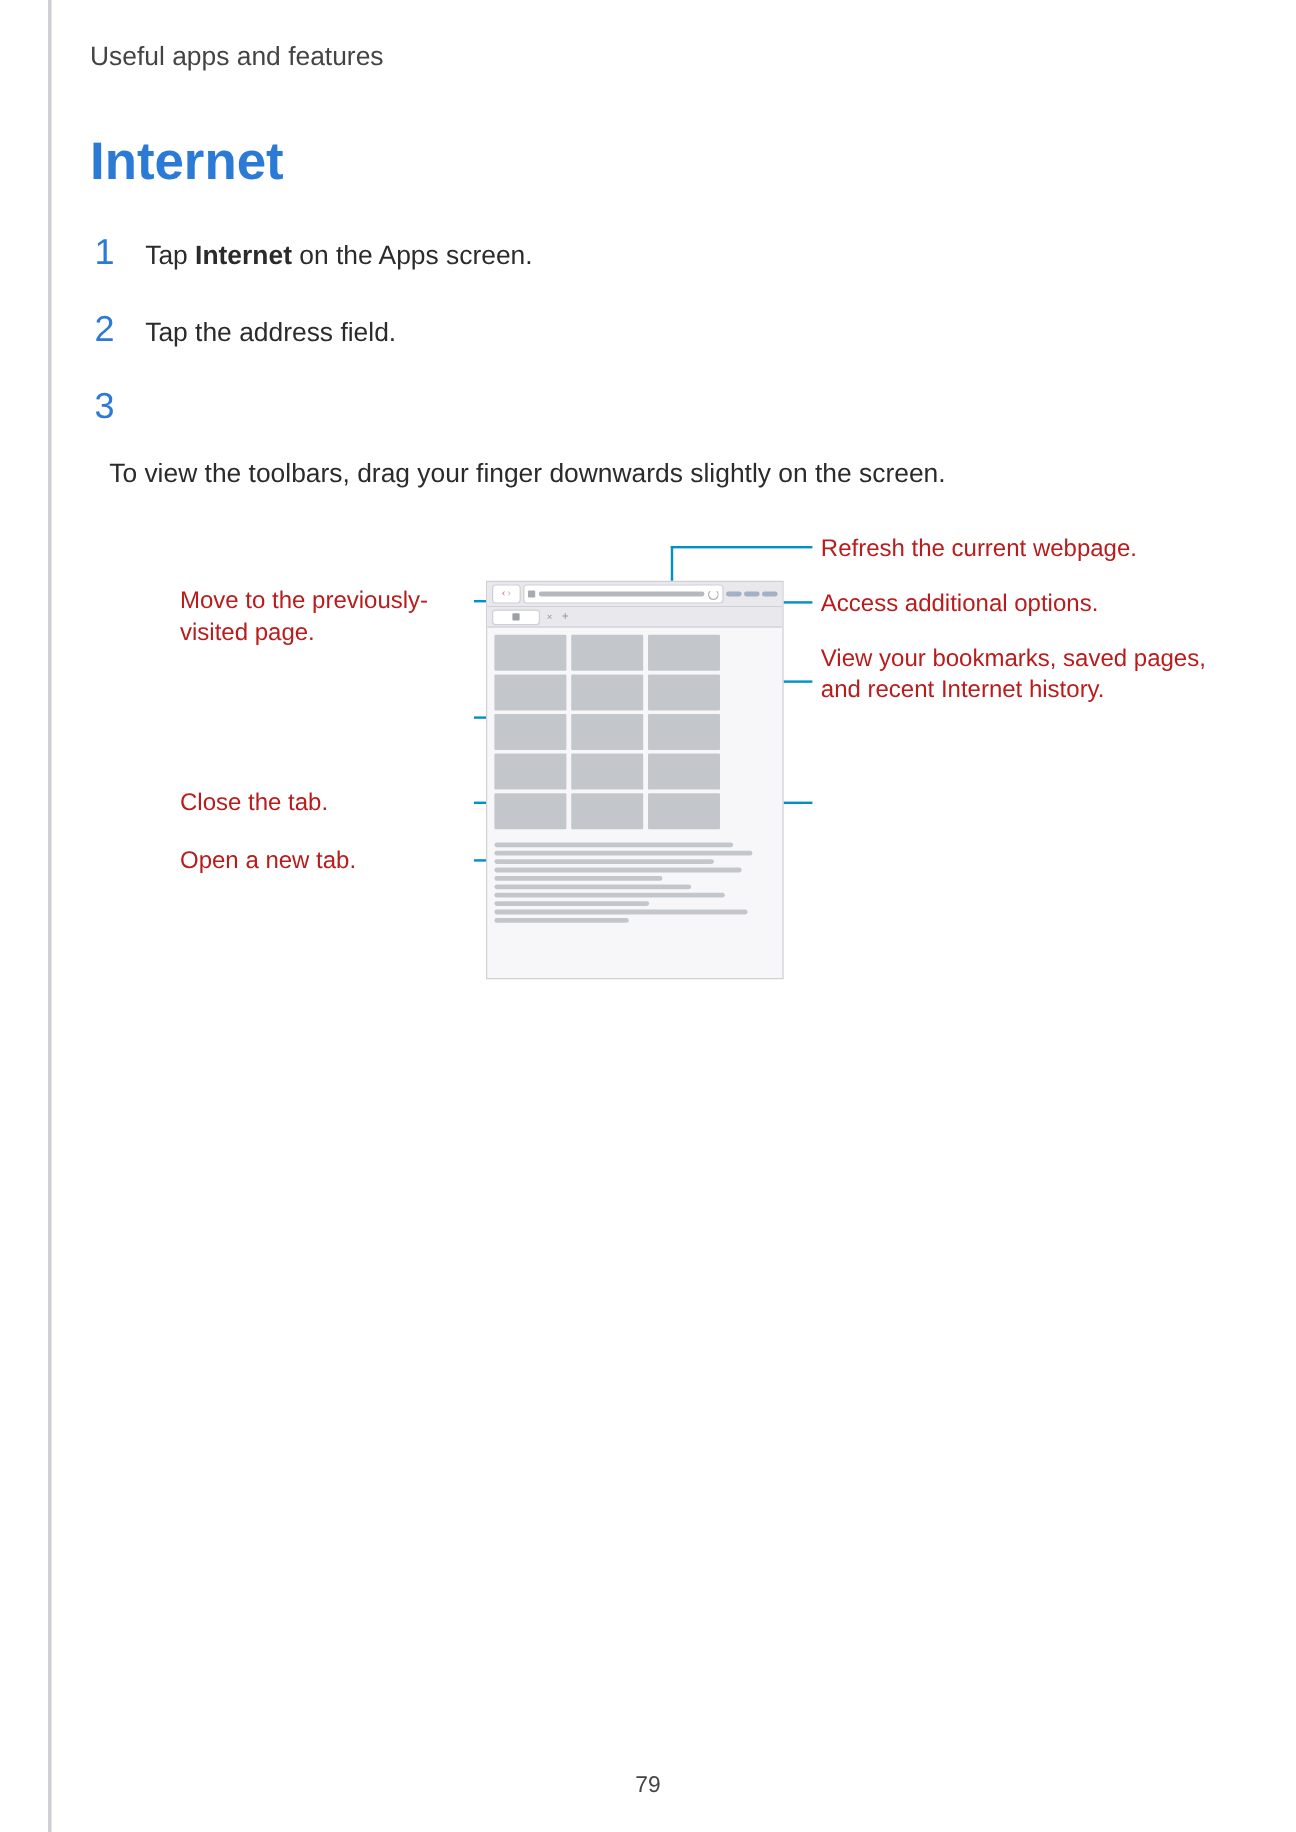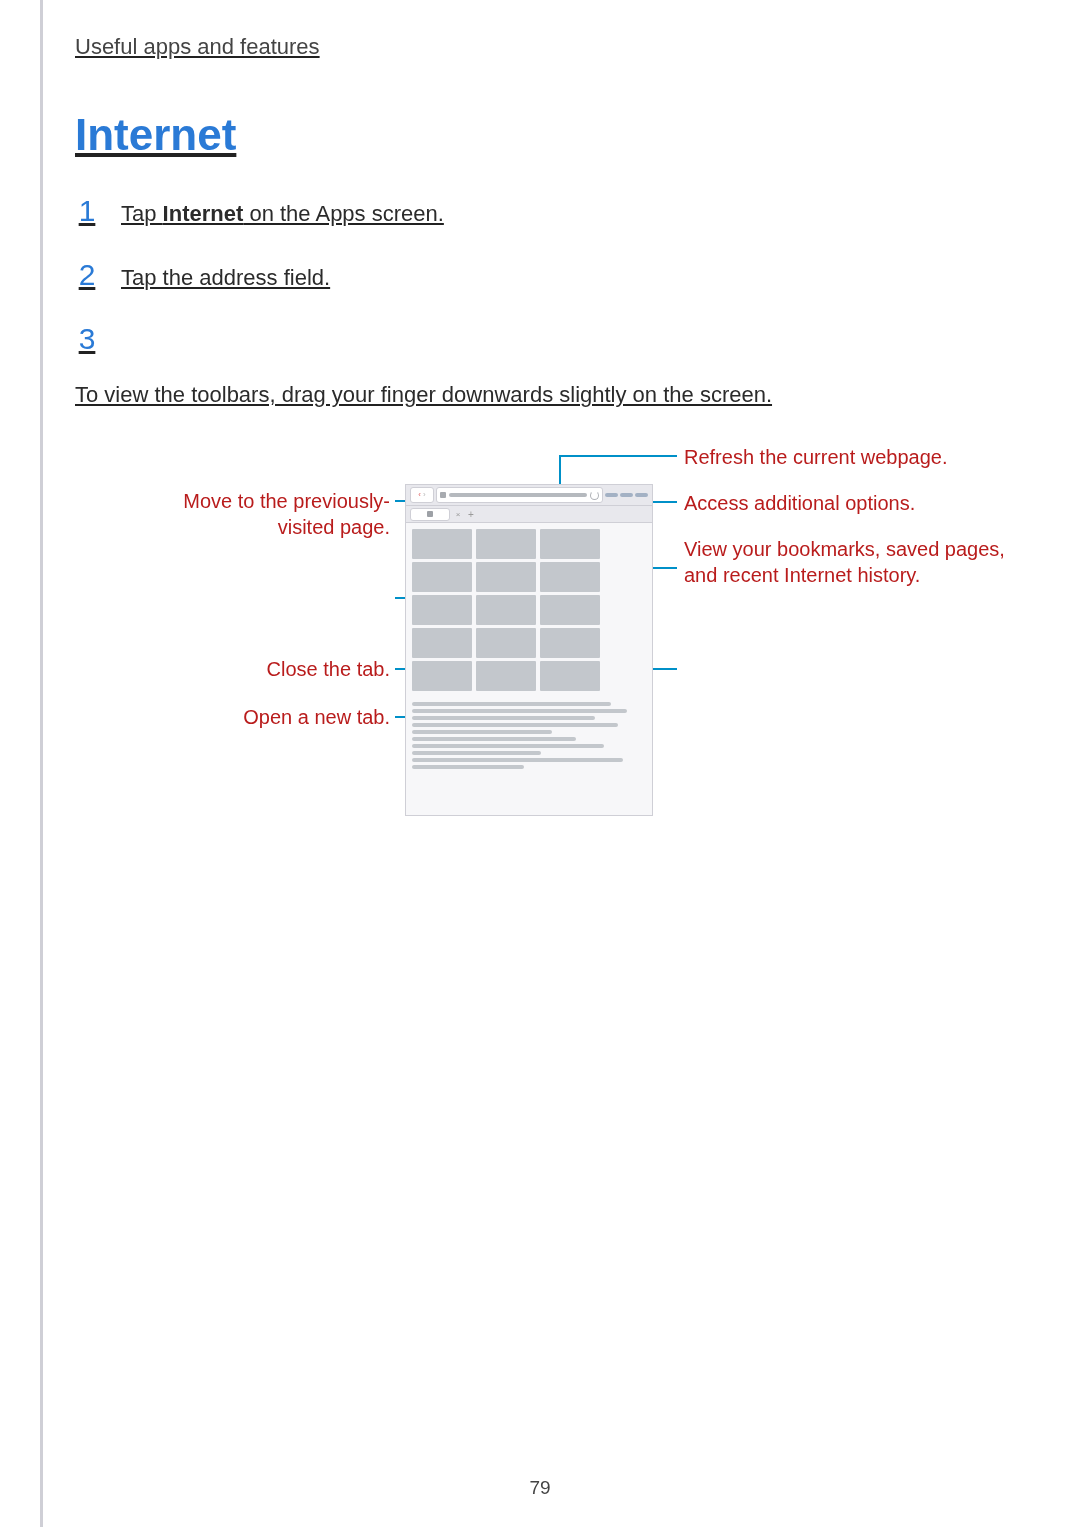--- a/index.html
+++ b/index.html
@@ -21,21 +21,20 @@
   position:relative;
 }
 .page-margin{
   position:absolute;
   left:40px;top:0;bottom:0;
   width:0;
   border-left:3px solid var(--panel-border);
 }
 .content{
   padding:34px 70px 0 75px;
-  text-decoration:underline;
 }
 .running{
   font-size:22px;
   color:#444;
   margin:0 0 50px 0;
 }
 h1.title{
   color:var(--accent);
   font-size:44px;
   font-weight:700;
@@ -60,38 +59,38 @@
   color:var(--accent);
   font-weight:500;
   width:24px;
   text-align:center;
   flex:none;
 }
 ol.steps b{font-weight:700;}
 .para{
   font-size:22px;
   color:#2b2b2b;
-  margin:0 0 36px 0;
+  margin:0 0 36px 16px;
 }
 
 .figure{
   position:relative;
   height:410px;
   margin-left:0;
 }
 
 
 .lab{
   position:absolute;
   font-size:20px;
   color:#b91c1c;
   line-height:1.3;
 }
 .lab-right{left:609px;width:330px;text-align:left;}
-.lab-left {width:240px;text-align:right;}
+.lab-left {width:240px;text-align:left;}
 
 
 .line-h{position:absolute;height:0;border-top:2px solid var(--callout);}
 .line-v{position:absolute;width:0;border-left:2px solid var(--callout);}
 
 
 .device{
   position:absolute;
   left:330px;
   top:40px;

